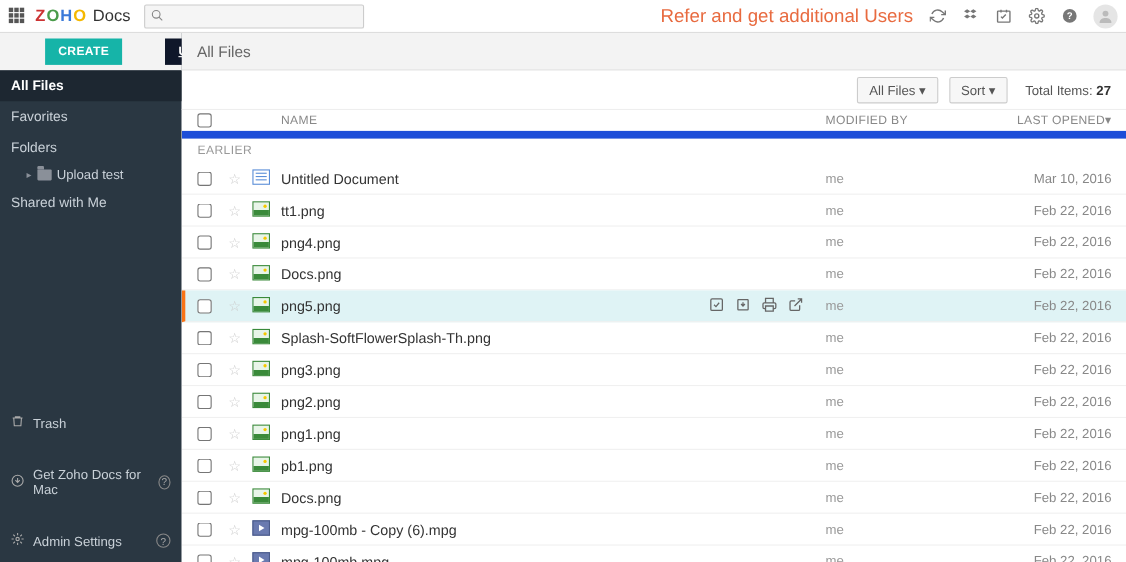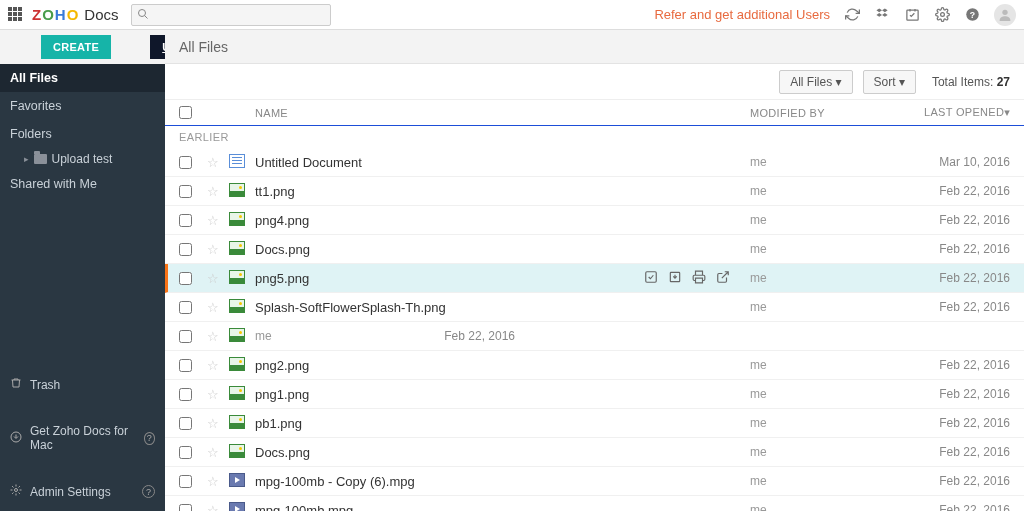--- a/index.html
+++ b/index.html
@@ -10,21 +10,21 @@
 .logo{font-weight:bold;font-size:15px;display:flex;align-items:center;gap:1px;margin-right:6px;}
 .logo .z{color:#c33;}
 .logo .o1{color:#4a9b4a;}
 .logo .h{color:#3a7ad9;}
 .logo .o2{color:#f5b800;}
 .docs-label{font-size:15px;color:#333;margin-right:12px;}
 .search-box{position:relative;}
 .search-box input{width:200px;height:22px;border:1px solid #ccc;background:#f5f5f5;padding:0 6px 0 22px;font-size:12px;border-radius:2px;}
 .search-box .si{position:absolute;left:6px;top:4px;color:#888;}
 .topbar-right{margin-left:auto;display:flex;align-items:center;gap:14px;}
-.refer-link{color:#e86a3f;font-size:13px;cursor:pointer;}
+.refer-link{color:#e86a3f;font-size:17px;cursor:pointer;}
 .topbar-ico{width:16px;height:16px;color:#777;cursor:pointer;display:flex;align-items:center;justify-content:center;}
 .avatar{width:22px;height:22px;border-radius:50%;background:#e5e5e5;display:flex;align-items:center;justify-content:center;cursor:pointer;}
 .avatar svg{width:16px;height:16px;fill:#bbb;}
 .main{display:flex;height:calc(511px - 30px);}
 .sidebar{width:165px;background:#2a3742;color:#c9d1d8;display:flex;flex-direction:column;font-size:12.5px;}
 .sb-actions{height:34px;background:#f3f3f3;display:flex;align-items:center;padding:0 8px;gap:6px;}
 .btn{height:24px;border:none;color:#fff;font-size:11px;font-weight:bold;padding:0 12px;cursor:pointer;letter-spacing:0.3px;margin-left:33px;}
 .btn-create{background:#16b4a8;}
 .btn-upload{background:#0f172a;text-decoration:underline;}
 .btn-upload-dd{background:#2a8c95;width:18px;padding:0;display:flex;align-items:center;justify-content:center;border-left:1px solid rgba(255,255,255,0.25);}
@@ -35,21 +35,21 @@
 .sb-footer{margin-top:auto;padding-bottom:6px;}
 .sb-foot{padding:6px 10px;display:flex;align-items:center;gap:8px;cursor:pointer;font-size:12px;margin-top:20px;}
 .sb-foot .q{margin-left:auto;width:13px;height:13px;border:1px solid #888;border-radius:50%;font-size:9px;display:flex;align-items:center;justify-content:center;color:#aaa;}
 .content{flex:1;display:flex;flex-direction:column;overflow:hidden;}
 .content-header{height:34px;background:#f3f3f3;border-bottom:1px solid #e3e3e3;display:flex;align-items:center;padding:0 14px;color:#666;font-size:14px;}
 .toolbar{height:36px;display:flex;align-items:center;justify-content:flex-end;padding:0 14px;gap:10px;border-bottom:1px solid #eee;}
 .dd-btn{height:24px;border:1px solid #ccc;background:#f7f7f7;padding:0 10px;font-size:12px;color:#555;cursor:pointer;border-radius:2px;}
 .total-items{font-size:12px;color:#555;margin-left:6px;}
 .total-items b{color:#333;}
 .table-wrap{flex:1;overflow-y:auto;}
-.tbl-head{display:flex;align-items:center;height:26px;padding:0 14px;border-bottom:1px solid #1d4ed8;color:#888;font-size:11px;letter-spacing:0.3px;}
+.tbl-head{display:flex;align-items:center;height:26px;padding:0 14px;border-bottom:7px solid #1d4ed8;color:#888;font-size:11px;letter-spacing:0.3px;}
 .col-chk{width:28px;display:flex;align-items:center;}
 .col-star{width:22px;}
 .col-ico{width:26px;}
 .col-name{flex:1;}
 .col-mod{width:150px;text-align:left;}
 .col-date{width:110px;text-align:right;}
 .section-label{padding:5px 14px;color:#999;font-size:11px;letter-spacing:0.4px;}
 .row{display:flex;align-items:center;height:29px;padding:0 14px;border-bottom:1px solid #f0f0f0;cursor:pointer;}
 .row.hovered{background:#dff3f5;border-left:3px solid #f97316;padding-left:11px;}
 .row .col-chk input{cursor:pointer;}
@@ -278,20 +278,21 @@
             <div class="col-name"><span class="row-name">Splash-SoftFlowerSplash-Th.png</span></div>
             <div class="col-mod">me</div>
             <div class="col-date">Feb 22, 2016</div>
           </div>
           <div class="row">
             <div class="col-chk">
               <input type="checkbox" style="">
             </div>
             <div class="col-star"><span class="star">☆</span></div>
             <div class="col-ico"><span class="file-ico img"></span></div>
+            <div class="col-name"><span class="row-name">png3.png</span></div>
             <div class="col-mod">me</div>
             <div class="col-date">Feb 22, 2016</div>
           </div>
           <div class="row">
             <div class="col-chk">
               <input type="checkbox" style="">
             </div>
             <div class="col-star"><span class="star">☆</span></div>
             <div class="col-ico"><span class="file-ico img"></span></div>
             <div class="col-name"><span class="row-name">png2.png</span></div>

